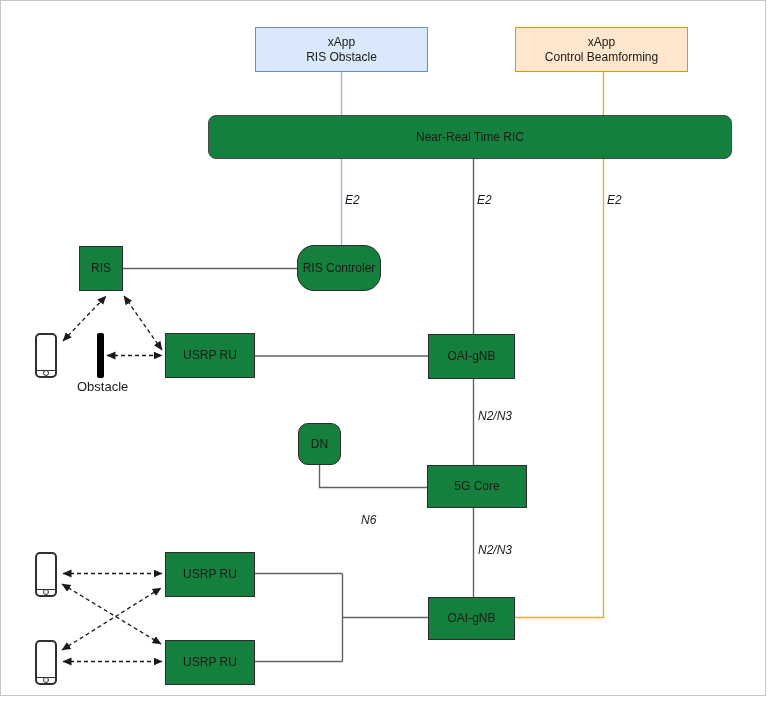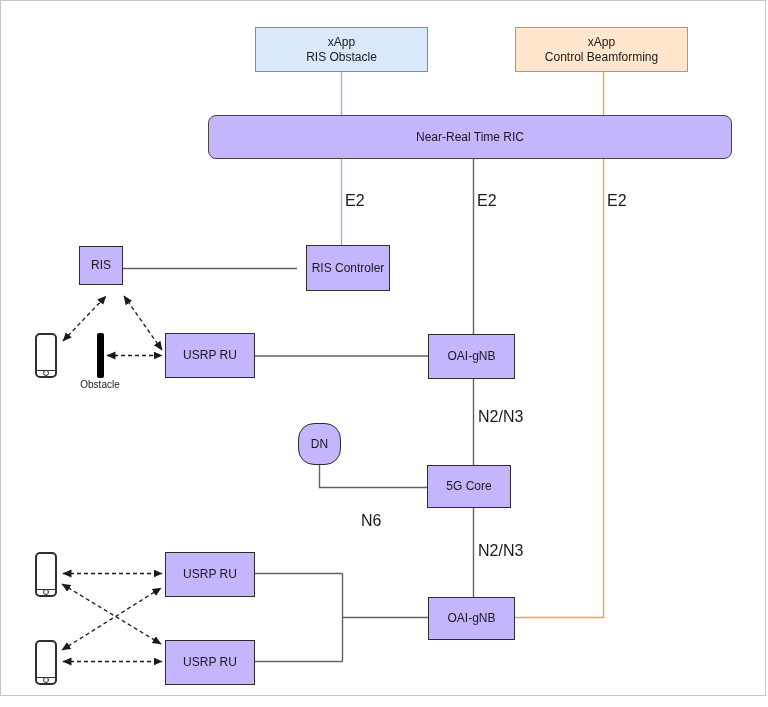--- a/index.html
+++ b/index.html
@@ -2,30 +2,30 @@
 <html><head>
 <meta charset="utf-8">
 <style>
   html,body{margin:0;padding:0;background:#fff;}
   body{width:768px;height:707px;position:relative;overflow:hidden;
        font-family:"Liberation Sans",sans-serif;color:#1a1a1a;}
   .frame{position:absolute;left:0;top:0;width:764px;height:694px;
          border:1px solid #c6c6c6;background:#fff;}
   .abs{position:absolute;box-sizing:border-box;}
   .node{display:flex;flex-direction:column;align-items:center;justify-content:center;
-        text-align:center;font-size:12px;line-height:15px;background:#c4b5fd;
+        text-align:center;font-size:12px;line-height:15px;background:#15803d;
         border:1px solid #2d2d2d;z-index:3;}
   .rounded{border-radius:0;}
   .xapp-blue{background:#dae8fc;border:1px solid #6c8ebf;}
   .xapp-orange{background:#ffe6cc;border:1px solid #d79b00;}
   .ric-box{border:1.5px solid #474747;border-radius:8px;}
-  .edge-label{position:absolute;font-size:16px;line-height:13px;z-index:4;
-              background:transparent;white-space:nowrap;}
+  .edge-label{position:absolute;font-size:12px;line-height:13px;z-index:4;
+              background:transparent;white-space:nowrap;font-style:italic;}
   .obstacle{background:#000;border-radius:2px;z-index:3;}
-  .obstacle-label{position:absolute;font-size:10px;text-align:center;z-index:3;}
+  .obstacle-label{position:absolute;font-size:13px;z-index:3;}
   .phone{position:absolute;width:18px;height:41px;border:2.5px solid #2f2f2f;
          border-radius:5px;background:#fff;z-index:3;}
   .phone .chin{position:absolute;left:0;right:0;bottom:5px;border-bottom:1.2px solid #2f2f2f;}
   .phone .home{position:absolute;left:50%;bottom:0.5px;transform:translateX(-50%);
                width:4px;height:4px;border:1px solid #2f2f2f;border-radius:50%;background:#fff;}
   svg.wires{position:absolute;left:0;top:0;z-index:1;}
 </style>
 </head>
 <body>
 
@@ -68,41 +68,41 @@
 
 <div class="abs node rounded xapp-orange" style="left:515px;top:27px;width:173px;height:45px;">
   <span>xApp</span>
   <span>Control Beamforming</span>
 </div>
 
 <div class="abs node ric-box" style="left:208px;top:115px;width:524px;height:44px;">
   <span>Near-Real Time RIC</span>
 </div>
 
-<div class="abs node" style="left:79px;top:246px;width:44px;height:39px;">
+<div class="abs node" style="left:79px;top:246px;width:44px;height:45px;">
   <span>RIS</span>
 </div>
 
-<div class="abs node" style="left:306px;top:245px;width:84px;height:46px;">
+<div class="abs node" style="left:297px;top:245px;width:84px;height:46px;border-radius:17px;">
   <span>RIS Controler</span>
 </div>
 
 <div class="abs node" style="left:165px;top:333px;width:90px;height:45px;">
   <span>USRP RU</span>
 </div>
 
 <div class="abs node" style="left:428px;top:334px;width:87px;height:45px;">
   <span>OAI-gNB</span>
 </div>
 
-<div class="abs node rounded" style="left:298px;top:423px;width:43px;height:42px;border-radius:16px;">
+<div class="abs node rounded" style="left:298px;top:423px;width:43px;height:42px;border-radius:10px;">
   <span>DN</span>
 </div>
 
-<div class="abs node" style="left:427px;top:465px;width:84px;height:43px;">
+<div class="abs node" style="left:427px;top:465px;width:100px;height:43px;">
   <span>5G Core</span>
 </div>
 
 <div class="abs node" style="left:165px;top:552px;width:90px;height:45px;">
   <span>USRP RU</span>
 </div>
 
 <div class="abs node" style="left:165px;top:640px;width:90px;height:45px;">
   <span>USRP RU</span>
 </div>

